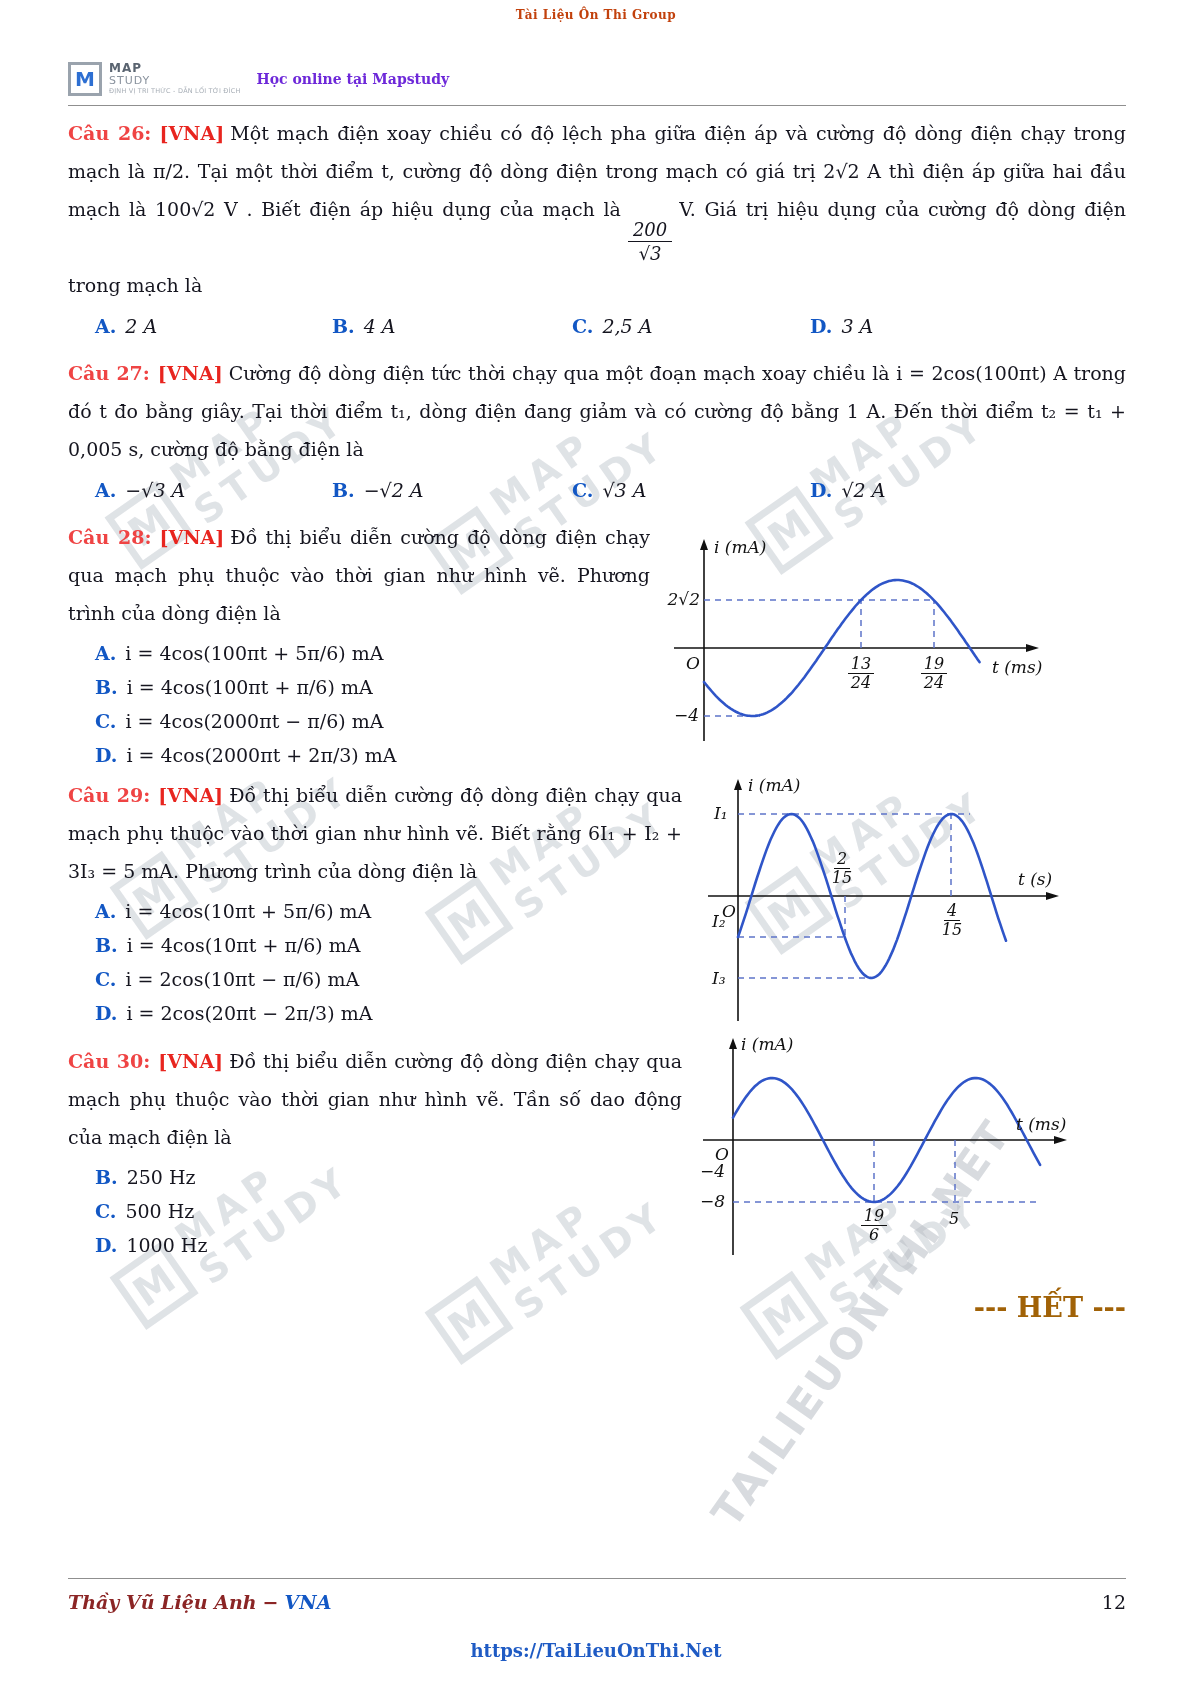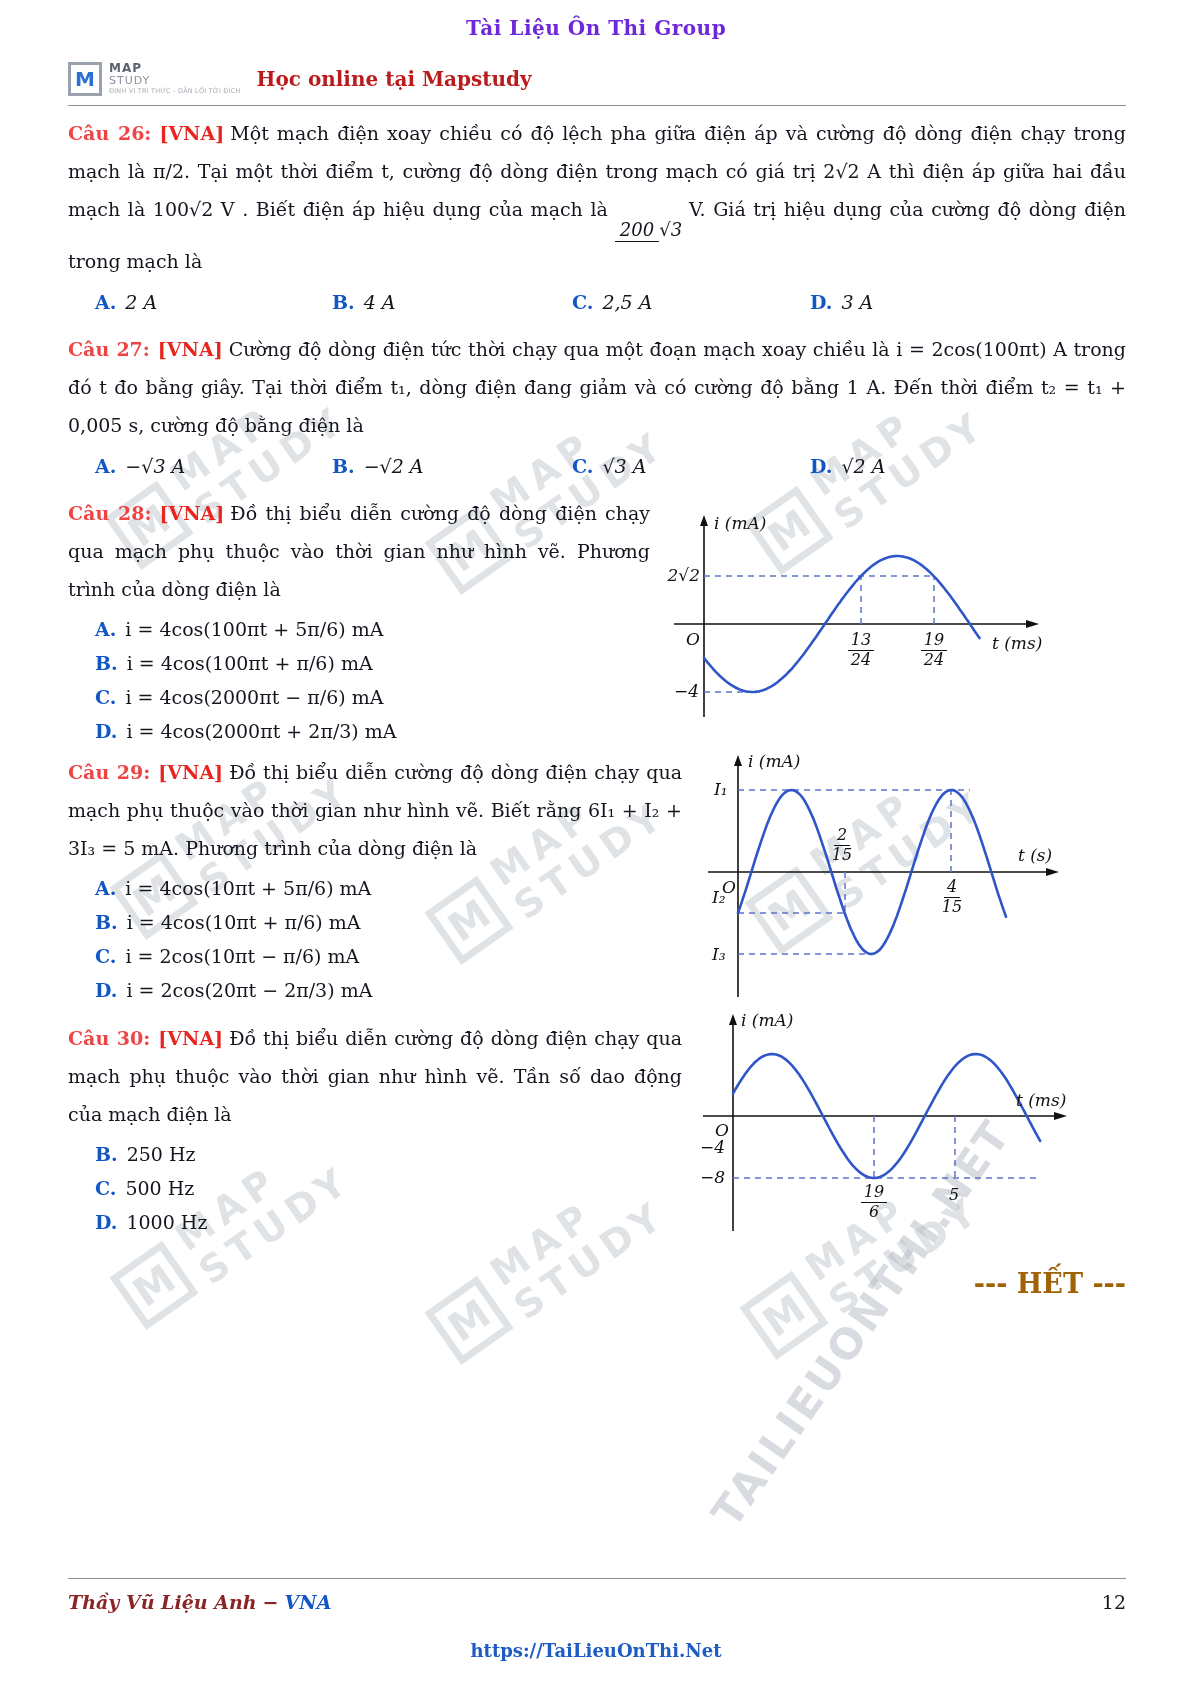--- a/index.html
+++ b/index.html
@@ -1,38 +1,38 @@
 <!DOCTYPE html>
 <html><head>
 <meta charset="utf-8">
 <style>
   *{margin:0;padding:0;box-sizing:border-box;}
   html,body{background:#ffffff;}
   .page{position:relative;width:1192px;height:1685px;background:#fff;overflow:hidden;
         font-family:"DejaVu Serif","Liberation Serif",serif;color:#15151f;font-size:19px;}
   
-  .banner-top{position:absolute;top:16px;left:0;width:100%;text-align:center;
-              color:#6d28d9;font-weight:bold;font-size:20px;letter-spacing:.5px;z-index:3;}
+  .banner-top{position:absolute;top:8px;left:0;width:100%;text-align:center;
+              color:#c2410c;font-weight:bold;font-size:12px;letter-spacing:.5px;z-index:3;}
   
   .header{position:absolute;top:52px;left:68px;right:66px;height:54px;z-index:3;
           border-bottom:1.6px solid #8f8f8f;display:flex;align-items:center;gap:16px;}
   .logo{display:flex;align-items:center;gap:7px;}
   .logo-box{width:34px;height:34px;border:3px solid #9aa3ad;display:flex;align-items:center;justify-content:center;
             font-family:"DejaVu Sans",sans-serif;font-weight:bold;font-size:20px;color:#2d6fd2;}
   .logo-words{font-family:"DejaVu Sans",sans-serif;line-height:1.02;}
   .logo-map{font-weight:bold;color:#5a6470;font-size:12px;letter-spacing:1px;}
   .logo-study{color:#8a939e;font-size:11px;letter-spacing:1px;}
   .logo-tagline{color:#a7aeb6;font-size:6.5px;margin-top:2px;letter-spacing:.2px;}
-  .header-link{color:#b91c1c;font-weight:bold;font-size:20px;}
+  .header-link{color:#6d28d9;font-weight:bold;font-size:14px;}
   
   .content{position:absolute;top:114px;left:68px;right:66px;z-index:2;}
   .para{text-align:justify;line-height:38px;margin-bottom:2px;}
   .qlabel{color:#ef4444;font-weight:bold;}
   .vna{color:#e8251f;font-weight:bold;margin:0 6px 0 8px;}
-  .frac{display:inline-flex;flex-direction:row;text-align:center;vertical-align:-20px;
+  .frac{display:inline-flex;flex-direction:column;text-align:center;vertical-align:-20px;
         font-size:18px;line-height:1.3;margin:0 7px;font-style:italic;}
   .frac .fn{border-bottom:1.4px solid #15151f;padding:0 5px;}
   .opt-row{display:grid;grid-template-columns:237px 240px 238px 1fr;margin:2px 0 8px 27px;line-height:40px;}
   .opt-letter{color:#1257c4;font-weight:bold;margin-right:9px;}
   .opt-italic{font-style:italic;}
   .qblock{display:flex;align-items:center;margin-bottom:4px;}
   .qleft{flex:1;min-width:0;padding-right:6px;}
   .qleft .para{margin-bottom:4px;}
   .opt-line{margin-left:27px;line-height:34px;white-space:nowrap;}
   .qgraph{flex:none;position:relative;}

